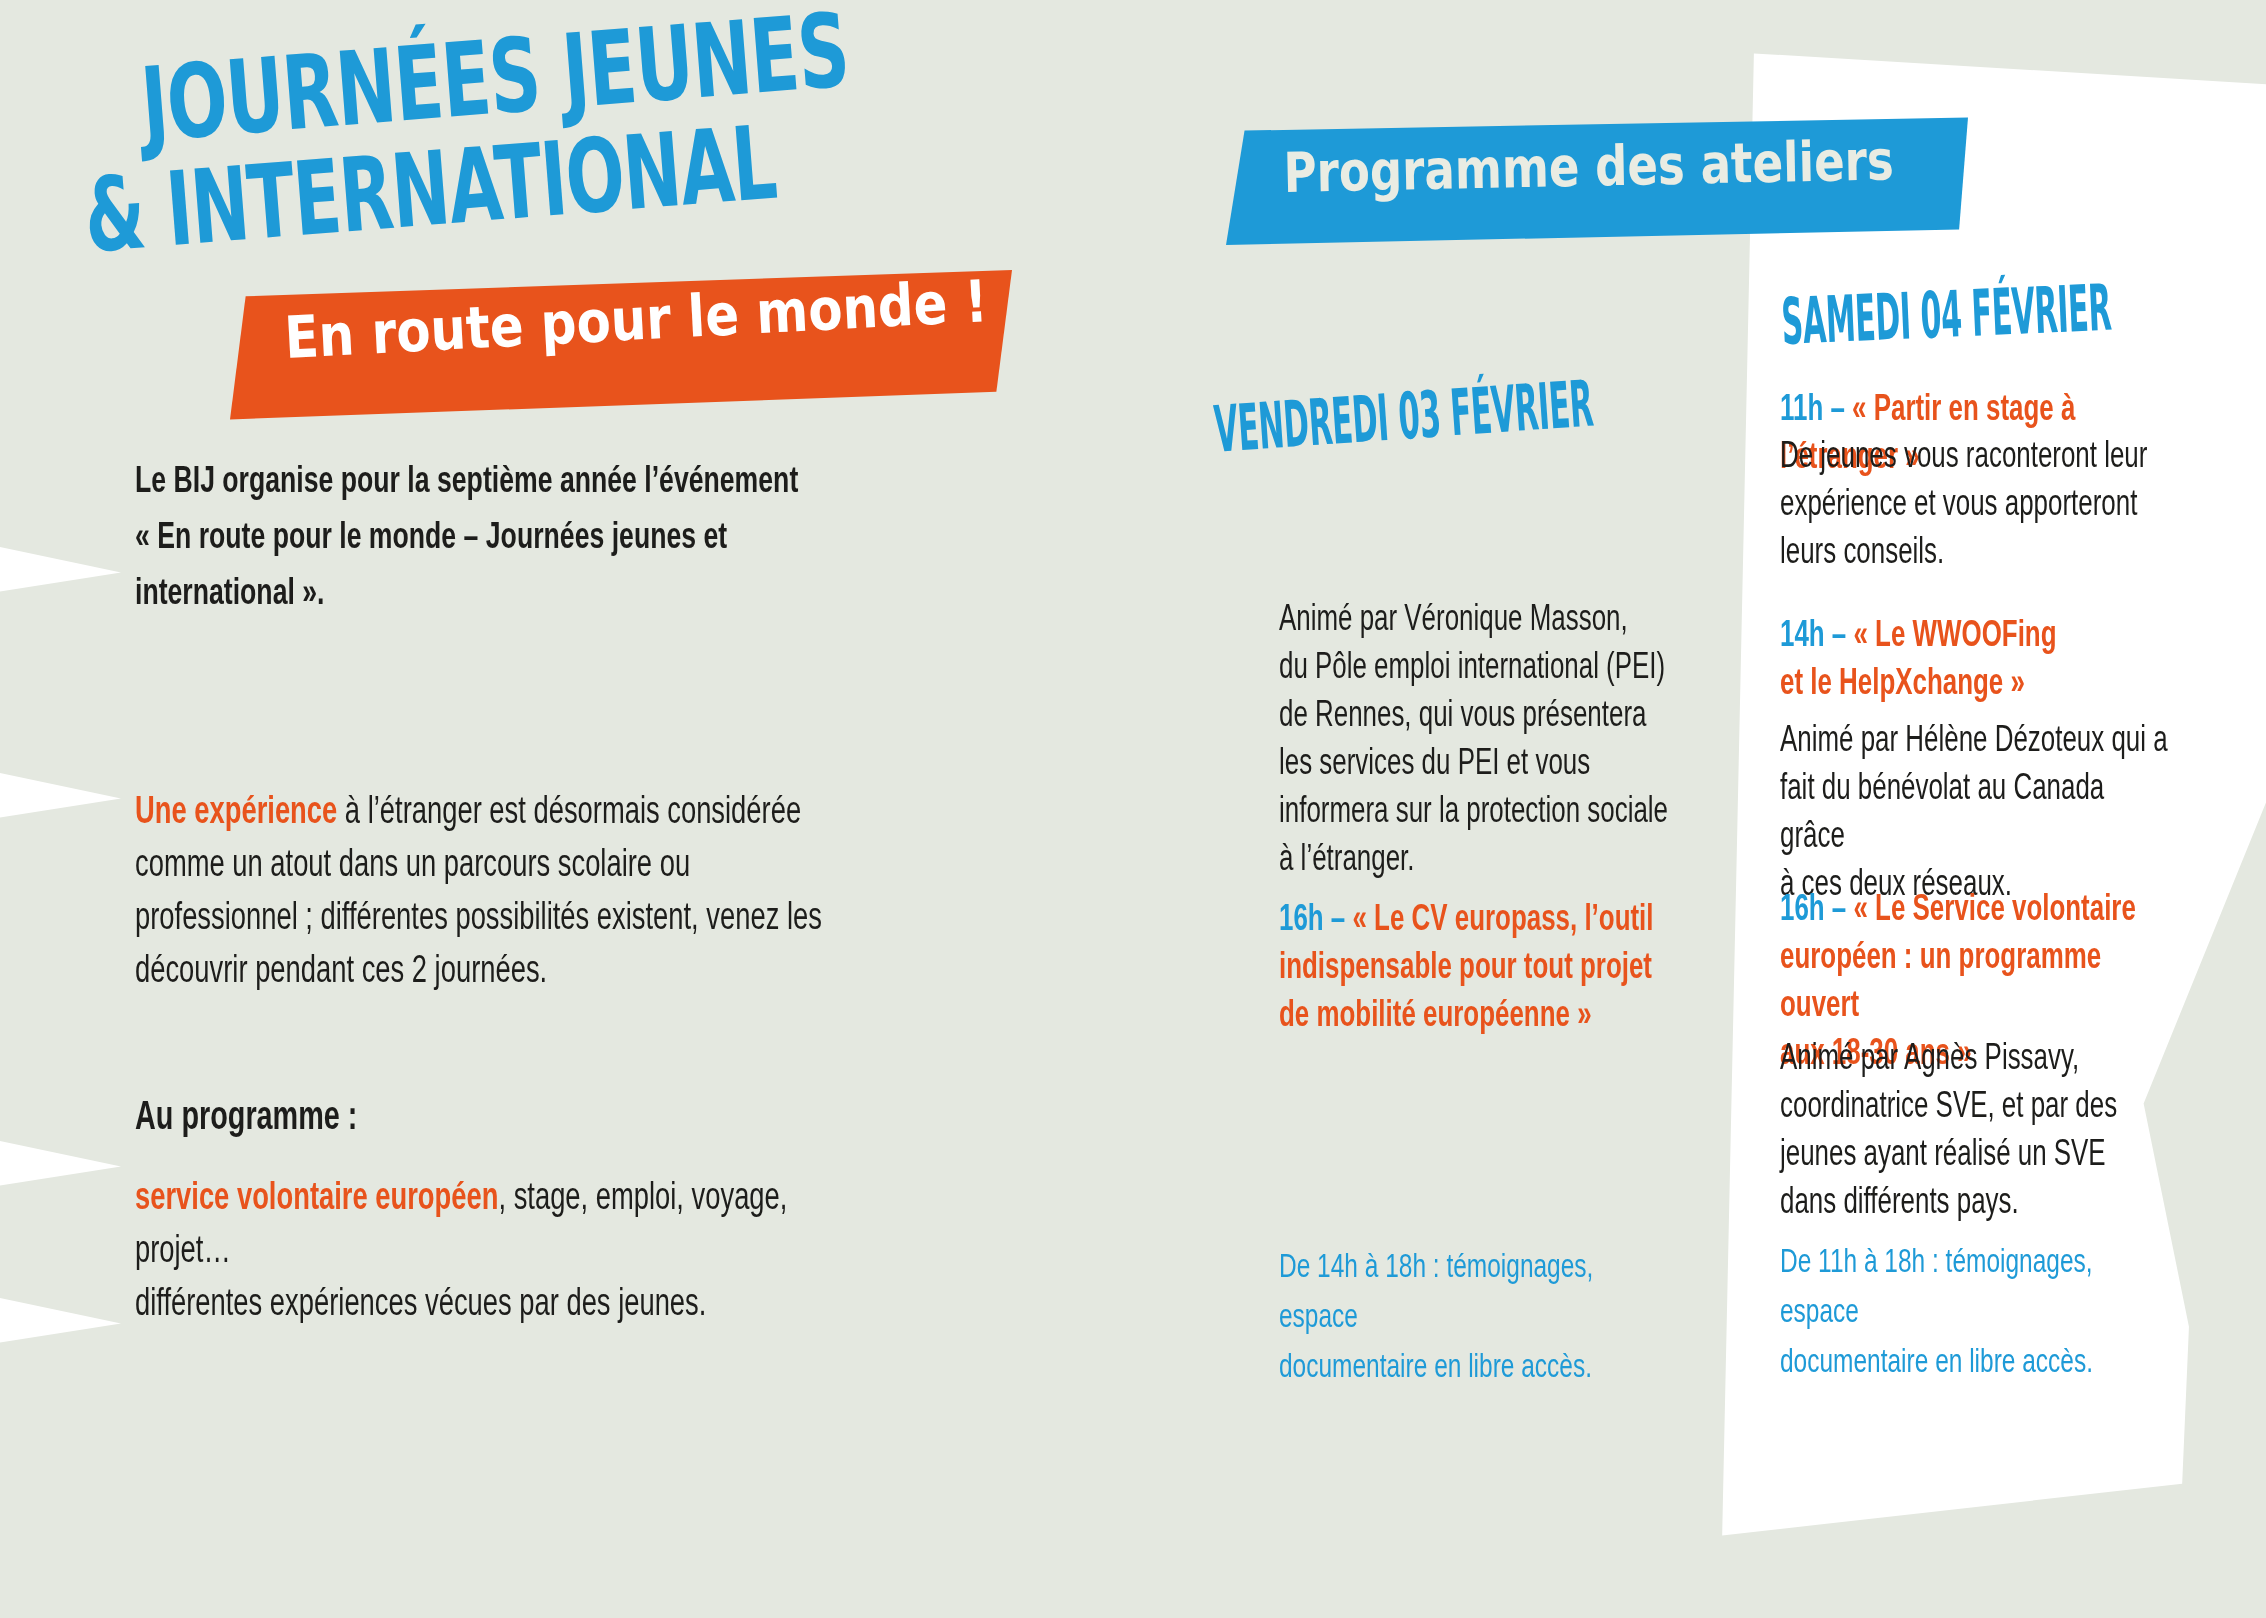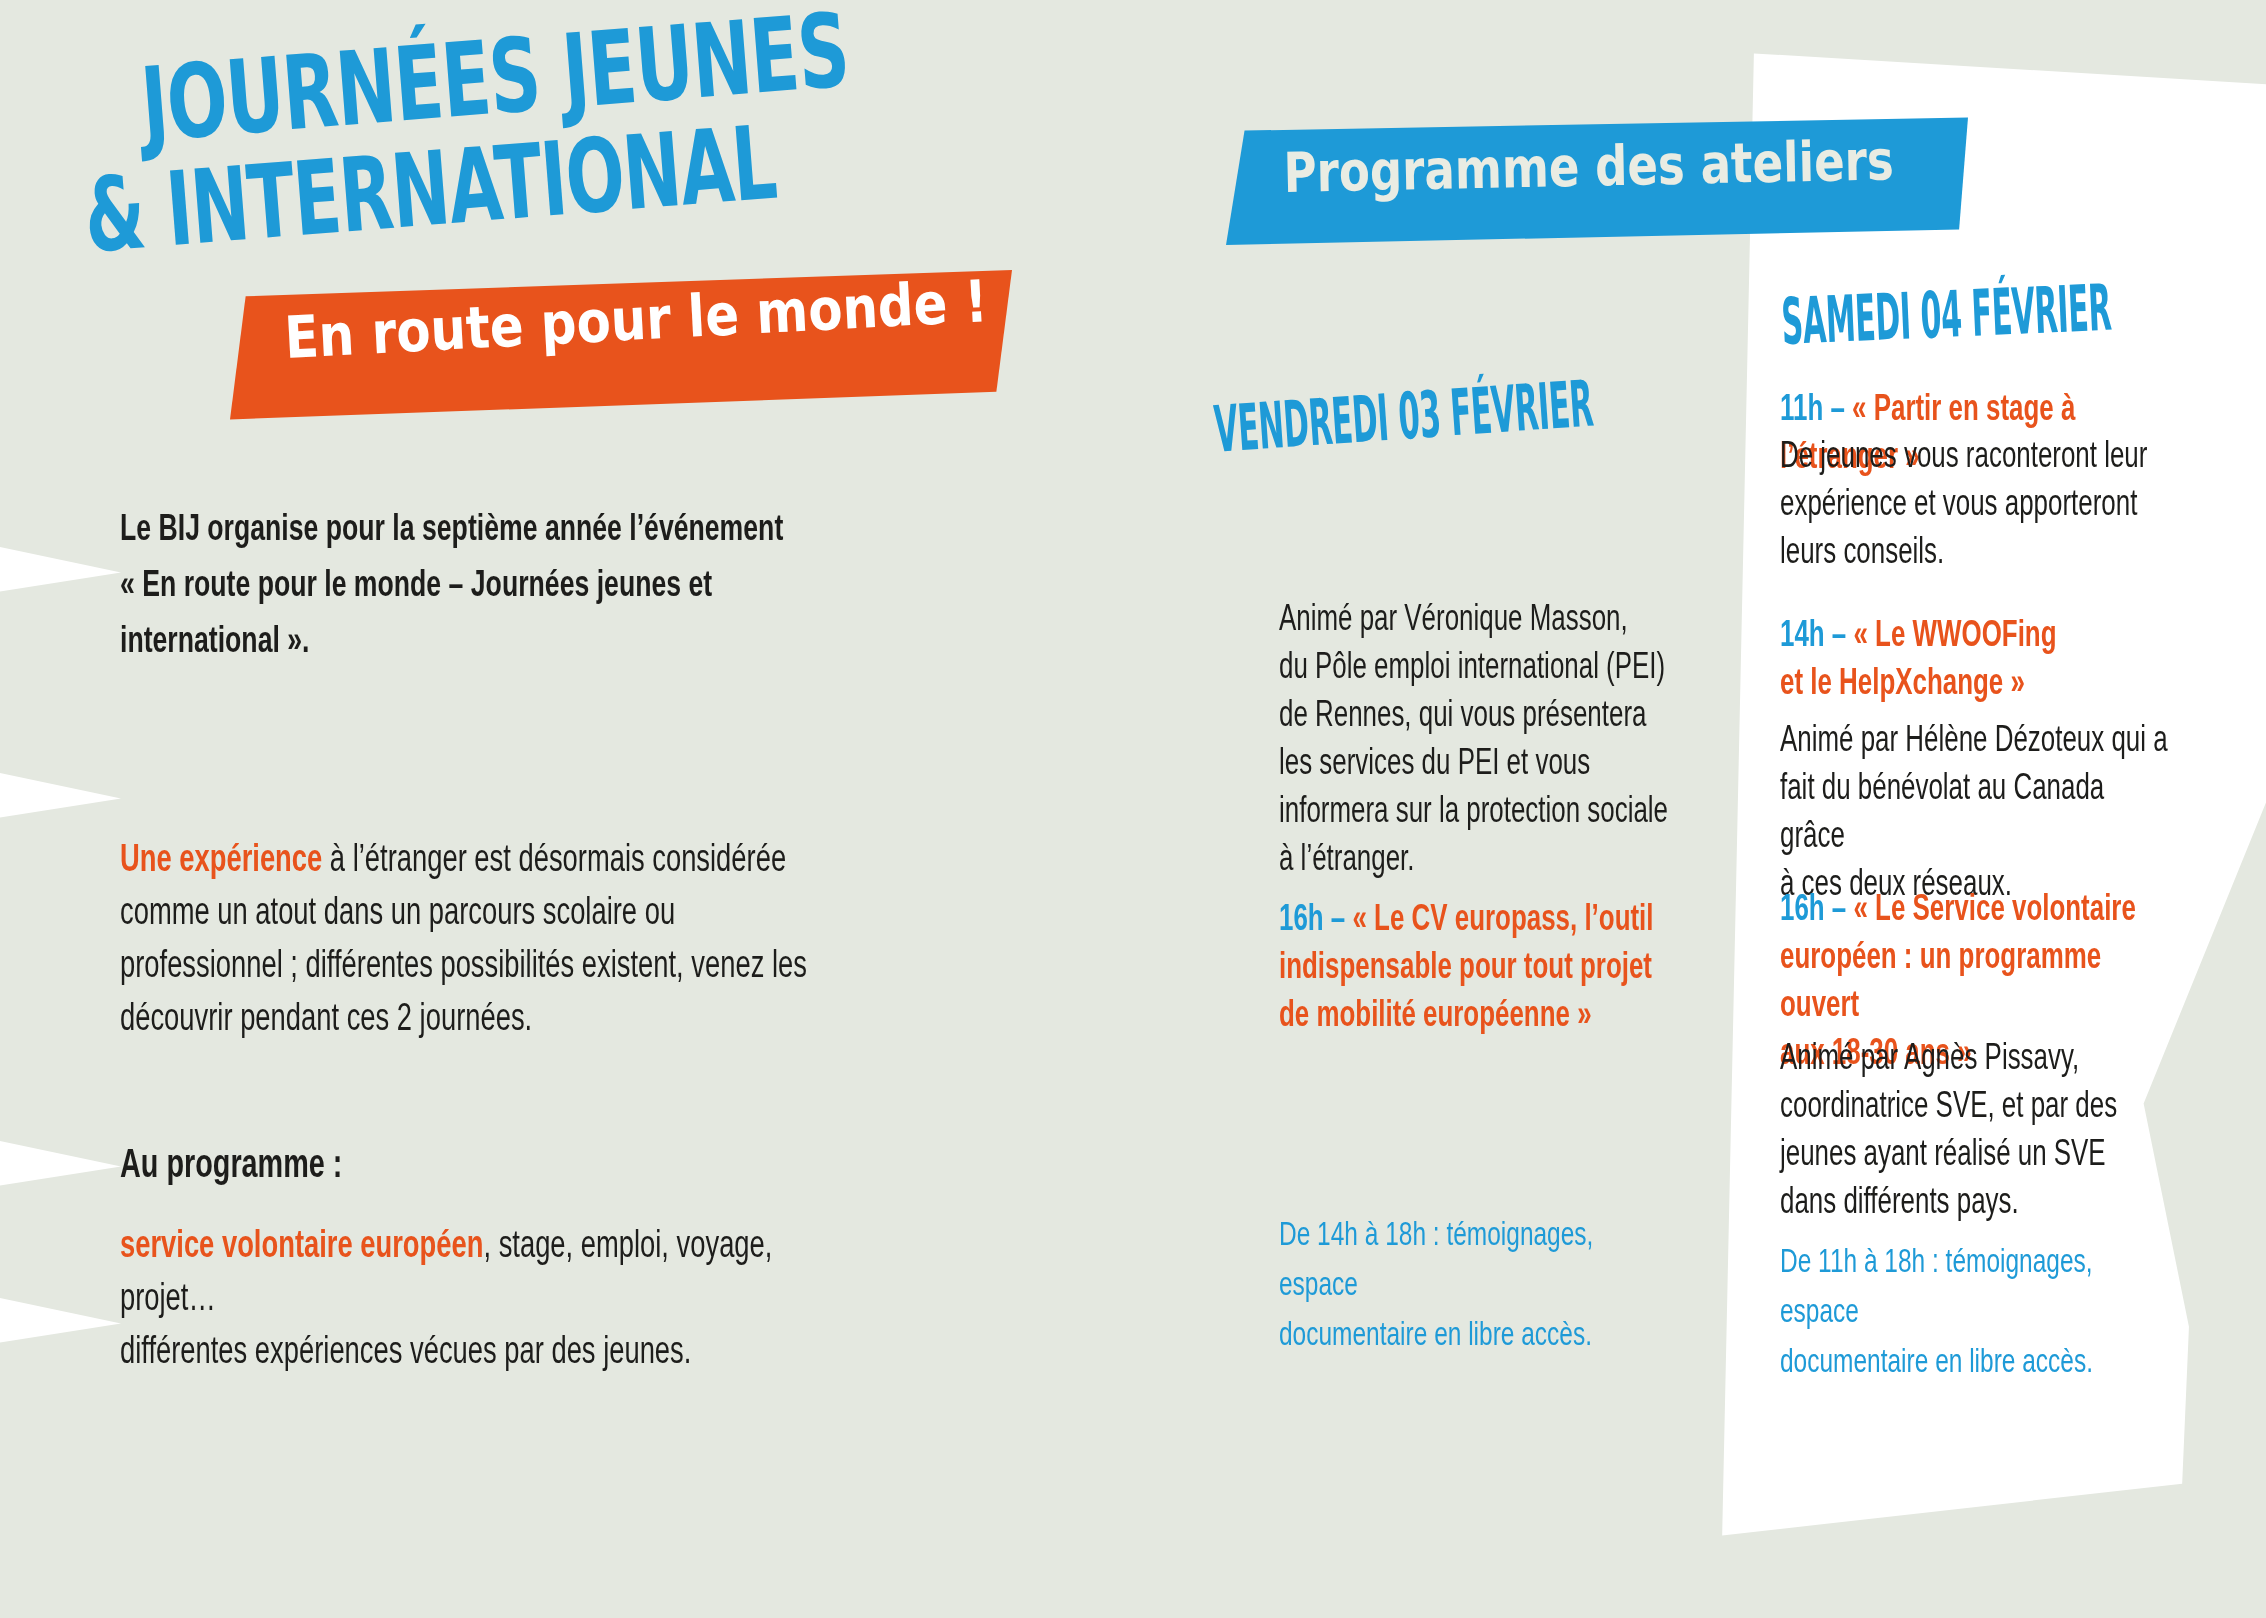--- a/index.html
+++ b/index.html
@@ -48,21 +48,21 @@
   .intro{font-size:37px;line-height:56px;color:#1d1d1b;font-weight:bold;}
   .lead{color:#e8531c;font-weight:bold;}
   .prog-label{font-size:40px;color:#1d1d1b;font-weight:bold;}
 
   .session-h{font-size:36px;line-height:48px;font-weight:bold;}
   .session-h .time{color:#1e9ad7;}
   .session-h .stitle{color:#e8531c;}
   .session-b{font-size:36px;line-height:48px;color:#1d1d1b;}
   .note{font-size:34px;line-height:50px;color:#1e9ad7;}
 
-  .left-col{left:120px;width:1005px;margin-top:48px;}
+  .left-col{left:135px;width:1005px;}
   .mid-col{left:1279px;width:548px;}
   .right-col{left:1780px;width:548px;}
 </style>
 </head>
 <body>
 
 <div id="page">
 
   <div class="white-panel"></div>
 
@@ -116,21 +116,21 @@
 informera sur la protection sociale
 à l’étranger.</span>
   </div>
 
   <div class="blk mid-col" style="top:894px">
     <span class="cond session-h"><span class="time">16h – </span><span class="stitle">« Le CV europass, l’outil
 indispensable pour tout projet
 de mobilité européenne »</span></span>
   </div>
 
-  <div class="blk mid-col" style="top:1208px">
+  <div class="blk mid-col" style="top:1240px">
     <span class="cond note">De 14h à 18h : témoignages, espace
 documentaire en libre accès.</span>
   </div>
 
   <div class="day-heading samedi">SAMEDI 04 FÉVRIER</div>
 
   <div class="blk right-col" style="top:384px">
     <span class="cond session-h"><span class="time">11h – </span><span class="stitle">« Partir en stage à l’étranger »</span></span>
   </div>
   <div class="blk right-col" style="top:431px">

